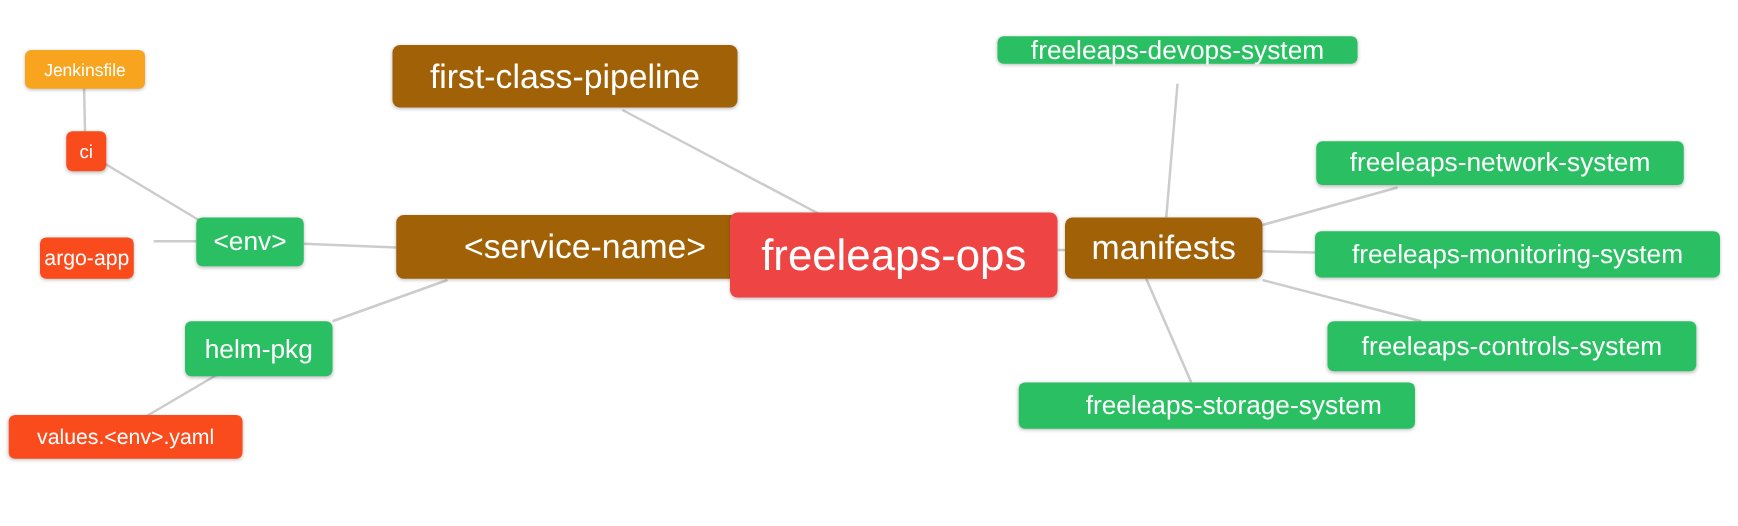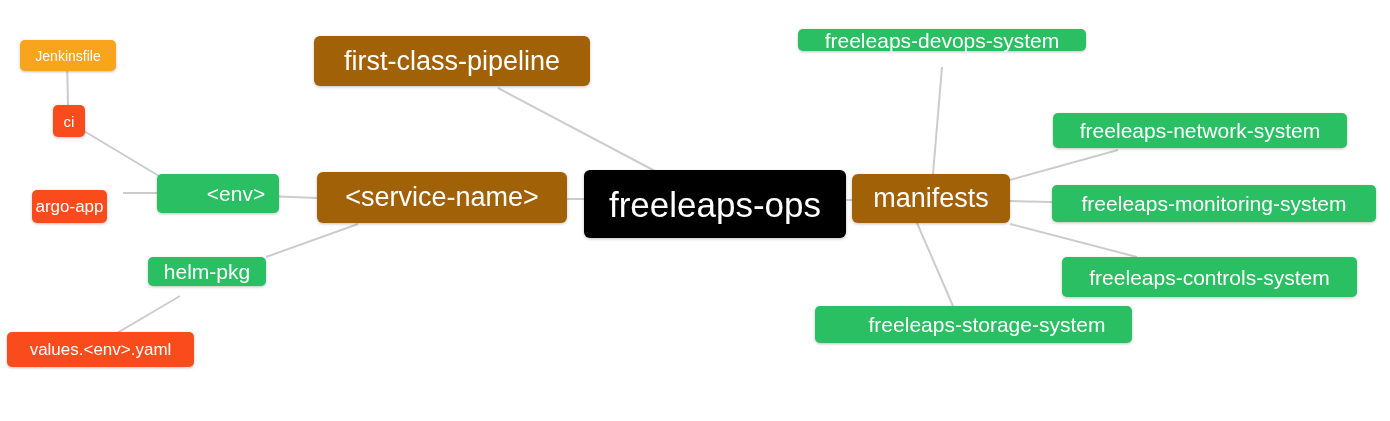--- a/index.html
+++ b/index.html
@@ -15,35 +15,35 @@
   .node{
     position:absolute;
     display:flex;align-items:center;justify-content:center;
     color:#ffffff;
     border-radius:5px;
     box-shadow:0 1px 3px rgba(0,0,0,.25);
     white-space:nowrap;
     cursor:default;
     line-height:1;
   }
-  .lvl-root   {background:#000000;border-radius:6px;}
+  .lvl-root   {background:#ef4444;border-radius:6px;}
   .lvl-branch {background:#a16207;border-radius:6px;text-align:right;}
   .lvl-leaf   {background:#2abf63;}
   .lvl-detail {background:#fa4b1d;}
   .lvl-file   {background:#f9a41f;margin-top:14px;}
 
   
   #n-jenkinsfile {left:20px;  top:26px;  width:96px;  height:31px; font-size:14px;}
   #n-ci          {left:53px;  top:105px; width:32px;  height:32px; font-size:15px;}
   #n-argo-app    {left:32px;  top:190px; width:75px;  height:33px; font-size:17px;}
-  #n-env         {left:157px; top:174px; width:86px;  height:39px; font-size:21px;padding-left:36px;}
-  #n-helm-pkg    {left:148px; top:257px; width:118px; height:29px; font-size:21px;}
+  #n-env         {left:157px; top:174px; width:86px;  height:39px; font-size:21px;}
+  #n-helm-pkg    {left:148px; top:257px; width:118px; height:44px; font-size:21px;}
   #n-values      {left:7px;   top:332px; width:187px; height:35px; font-size:17px;}
   #n-pipeline    {left:314px; top:36px;  width:276px; height:50px; font-size:27px;}
-  #n-service     {left:317px; top:172px; width:250px; height:51px; font-size:27px;}
+  #n-service     {left:317px; top:172px; width:250px; height:51px; font-size:27px;padding-left:26px;}
   #n-ops         {left:584px; top:170px; width:262px; height:68px; font-size:35px;}
   #n-manifests   {left:852px; top:174px; width:158px; height:49px; font-size:27px;}
   #n-devops      {left:798px; top:29px;  width:288px; height:22px; font-size:21px;}
   #n-network     {left:1053px;top:113px; width:294px; height:35px; font-size:21px;}
   #n-monitoring  {left:1052px;top:185px; width:324px; height:37px; font-size:21px;}
   #n-controls    {left:1062px;top:257px; width:295px; height:40px; font-size:21px;}
   #n-storage     {left:815px; top:306px; width:290px; height:37px; font-size:21px;padding-left:27px;}
 </style>
 </head>
 <body>

